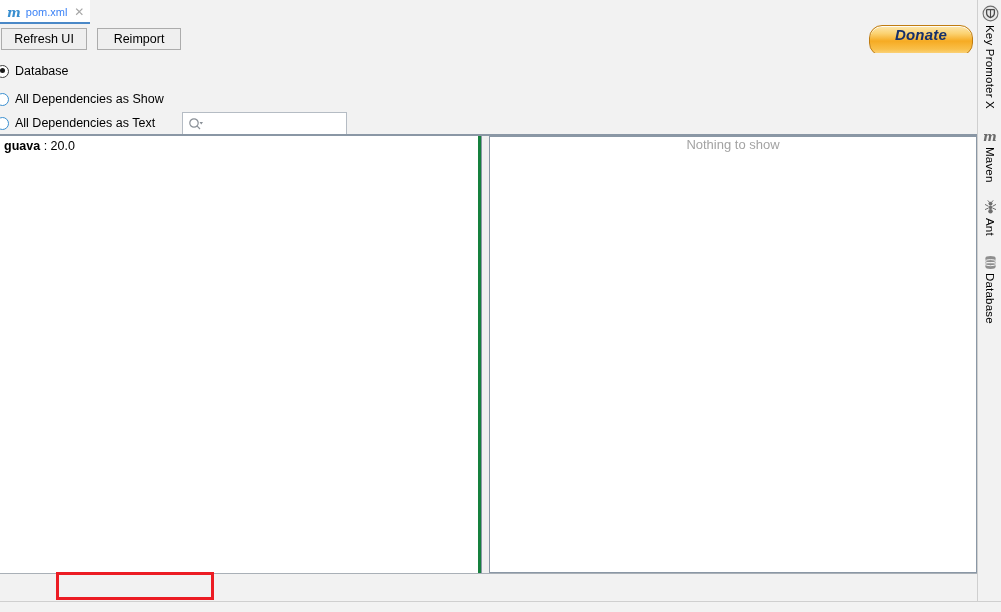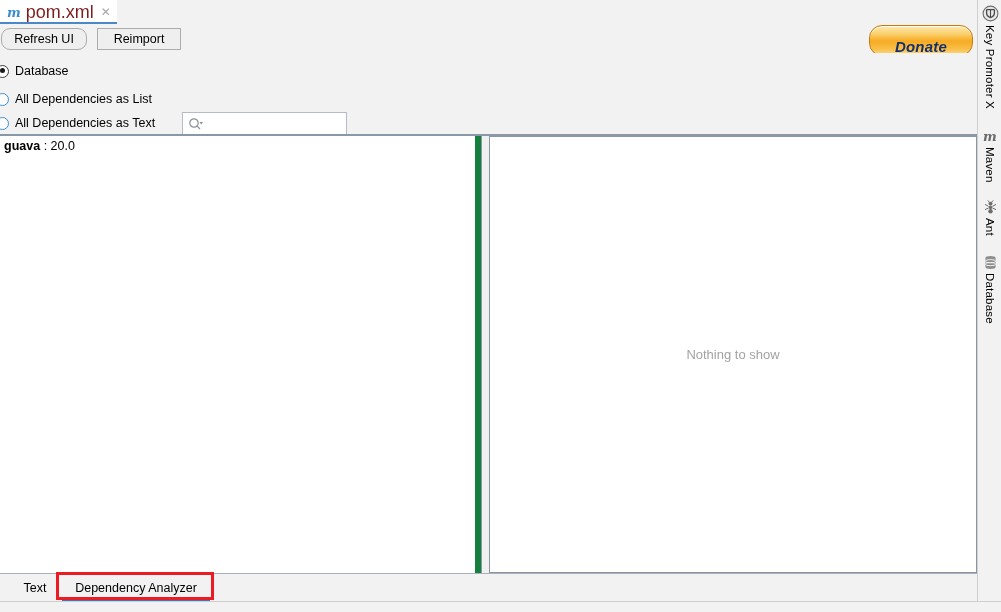--- a/index.html
+++ b/index.html
@@ -47,22 +47,22 @@
   .maven-m {
     font-family: "DejaVu Serif", serif;
     font-style: italic;
     font-weight: bold;
     font-size: 13px;
     color: #3a8fd0;
     margin-right: 5px;
     line-height: 1;
   }
   .file-tab-label {
-    font-size: 18px;
-    color: #7f1d1d;
+    font-size: 11px;
+    color: #3b82f6;
     white-space: nowrap;
   }
   .tab-close {
     margin-left: 7px;
     color: #a6a6a6;
     font-size: 12px;
     line-height: 1;
     cursor: pointer;
   }
 
@@ -81,34 +81,34 @@
     border: 1px solid #acacac;
     font-family: "Liberation Sans", sans-serif;
     font-size: 12.5px;
     color: #000;
     padding: 0 10px;
     box-sizing: border-box;
     cursor: pointer;
     line-height: 20px;
     text-align: center;
   }
-  #btn-refresh { left: 1px; width: 86px; border-radius: 9px; }
+  #btn-refresh { left: 1px; width: 86px; }
   #btn-reimport { left: 97px; width: 84px; }
 
   
   .donate {
     position: absolute;
     left: 869px; top: 25px;
     width: 104px; height: 31px;
     border-radius: 13px;
     border: 1px solid #c07c10;
     background: linear-gradient(to bottom, #fde8b0 0%, #fbd271 26%, #f6ab23 52%, #f9bf49 80%, #fcdb8e 100%);
     box-shadow: inset 0 1px 0 rgba(255,255,255,0.85);
     display: flex;
-    align-items: flex-end;
+    align-items: flex-start;
     justify-content: center;
     cursor: pointer;
     box-sizing: border-box;
   }
   .donate span {
     font-family: "Liberation Sans", sans-serif;
     font-weight: bold;
     font-style: italic;
     font-size: 15px;
     color: #16306b;
@@ -207,21 +207,21 @@
     width: 977px; height: 2px;
     background: #8a97a5;
   }
 
   
   .left-panel {
     position: absolute;
     left: 0; top: 136px;
     width: 481px; height: 437px;
     background: #ffffff;
-    border-right: 6px solid #15803d;
+    border-right: 3px solid #15803d;
     box-sizing: border-box;
     overflow: hidden;
   }
   .dep-item {
     padding: 2px 0 2px 4px;
     font-size: 12.5px;
     white-space: nowrap;
     cursor: pointer;
     line-height: 17px;
   }
@@ -244,21 +244,21 @@
   
   .right-panel {
     position: absolute;
     left: 490px; top: 136px;
     width: 487px; height: 437px;
     background: #ffffff;
     border: 1px solid #8a97a5;
     border-left: none;
     box-sizing: border-box;
     display: flex;
-    align-items: center;
+    align-items: flex-start;
     justify-content: center;
     overflow: hidden;
   }
   .nothing {
     font-size: 13px;
     color: #a3a3a3;
   }
 
   
   .bottom-sep {
@@ -388,21 +388,21 @@
 
   <div class="options">
 
     <div class="radio-row" id="radio-conflicts">
       <span class="radio on"></span>
       <span class="opt-label">Database</span>
     </div>
 
     <div class="radio-row" id="radio-list">
       <span class="radio off"></span>
-      <span class="opt-label">All Dependencies as List</span>
+      <span class="opt-label">All Dependencies as Show</span>
     </div>
 
     <div class="radio-row" id="radio-tree">
       <span class="radio off"></span>
       <span class="opt-label">All Dependencies as Text</span>
     </div>
 
     <div class="search-box">
       <span class="search-icon">
         <svg width="16" height="14" viewBox="0 0 16 14">
@@ -430,24 +430,20 @@
     </div>
   </div>
 
   <div class="splitter"></div>
 
   <div class="right-panel">
     <span class="nothing">Nothing to show</span>
   </div>
 
   <div class="bottom-sep"></div>
-  <div class="bottom-tabs">
-    <div class="btab" id="btab-text">Text</div>
-    <div class="btab" id="btab-dep">Dependency Analyzer</div>
-  </div>
   <div class="redbox"></div>
 
   <div class="status-sliver">
     <span class="sliver-left"></span>
     <span class="sliver-right"></span>
   </div>
 
   <div class="right-bar">
 
     <div class="rb-item" id="rb-keypromoter">

